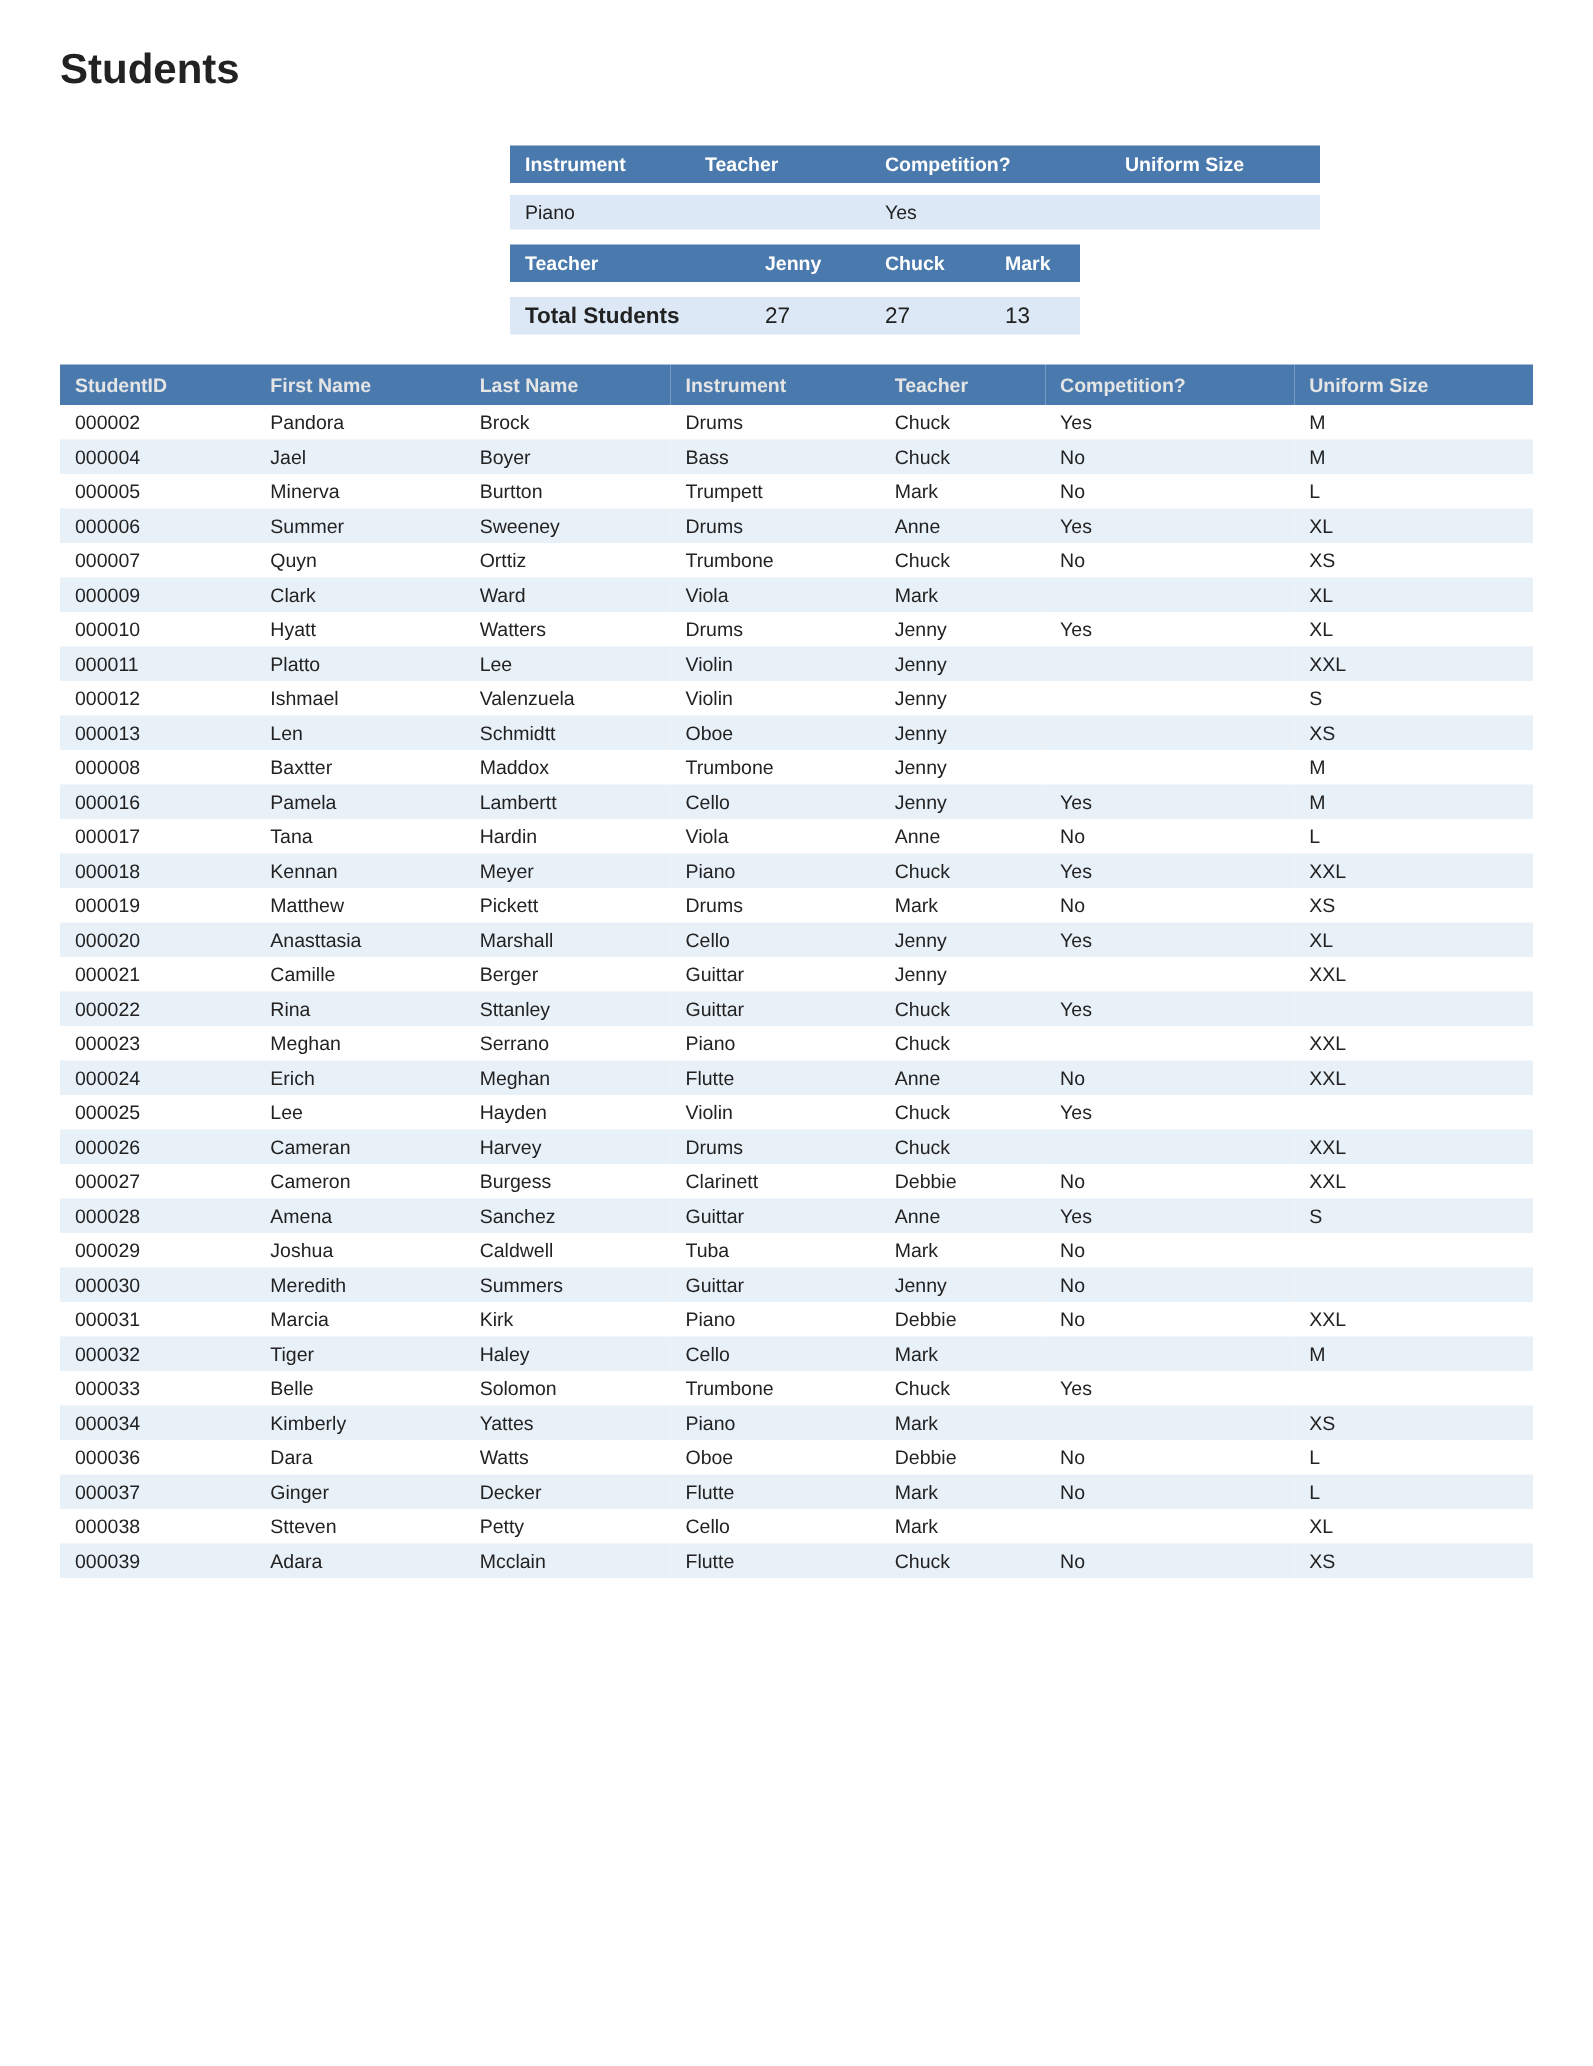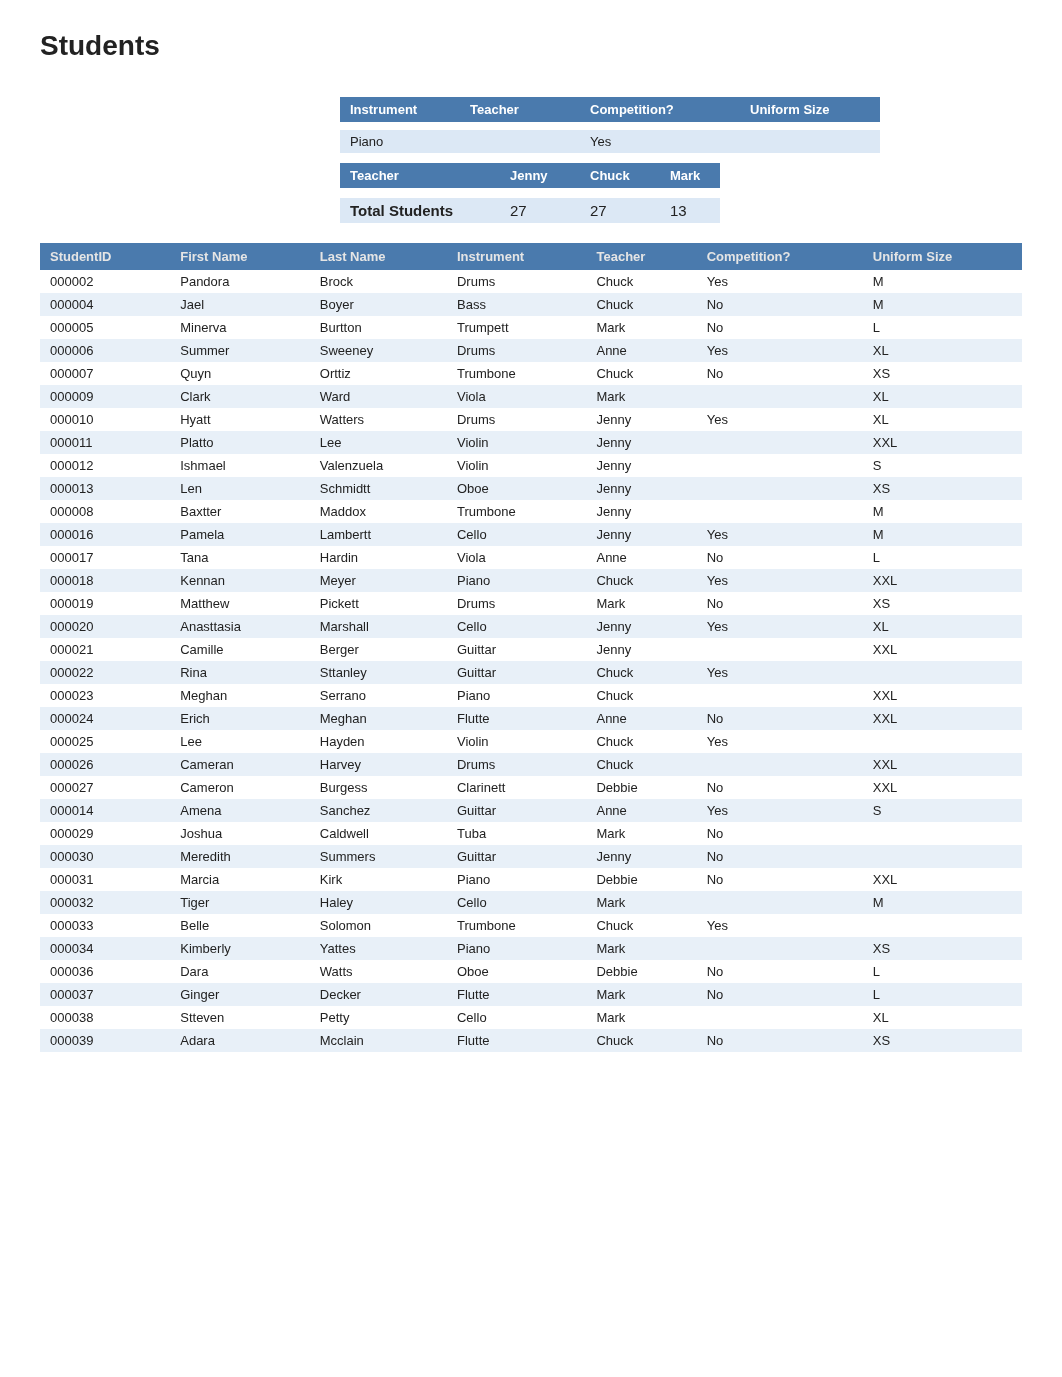--- a/index.html
+++ b/index.html
@@ -337,21 +337,21 @@
       <tr>
         <td>000027</td>
         <td>Cameron</td>
         <td>Burgess</td>
         <td>Clarinett</td>
         <td>Debbie</td>
         <td>No</td>
         <td>XXL</td>
       </tr>
       <tr>
-        <td>000014</td>
+        <td>000028</td>
         <td>Amena</td>
         <td>Sanchez</td>
         <td>Guittar</td>
         <td>Anne</td>
         <td>Yes</td>
         <td>S</td>
       </tr>
       <tr>
         <td>000029</td>
         <td>Joshua</td>

